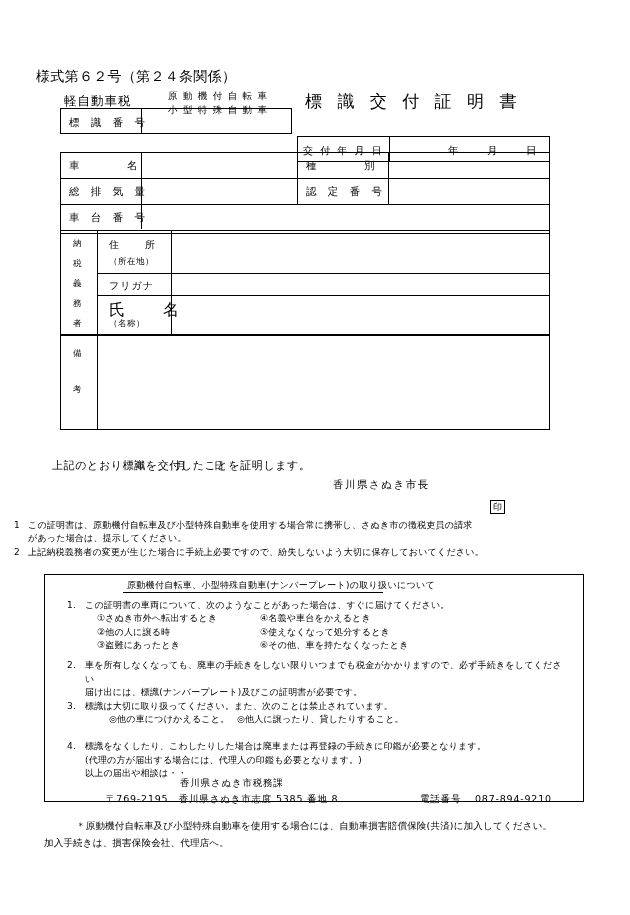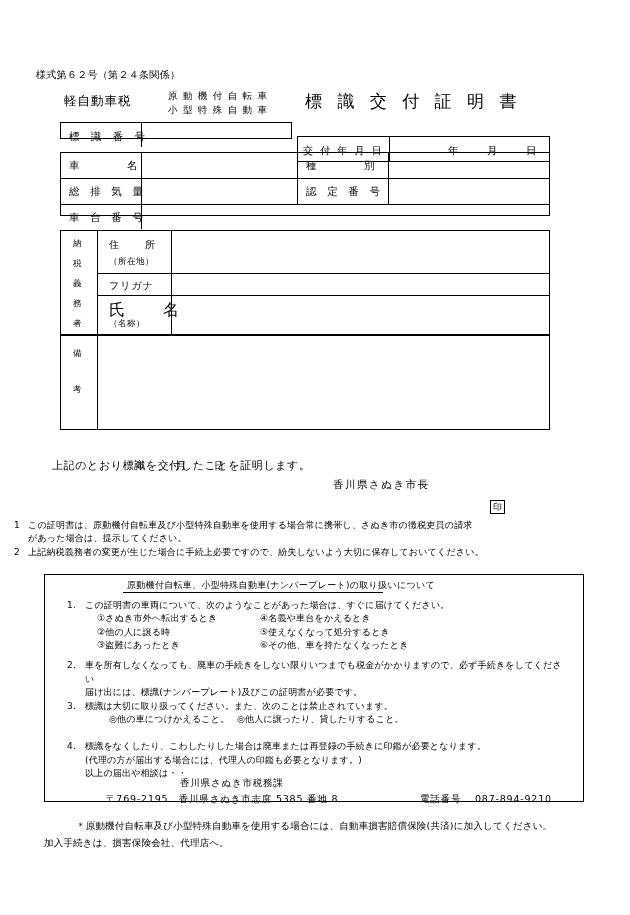--- a/index.html
+++ b/index.html
@@ -17,21 +17,21 @@
   }
   .page {
     position: relative;
     width: 630px;
     height: 915px;
   }
   .form-no {
     position: absolute;
     left: 36px;
     top: 68px;
-    font-size: 10px;
+    font-size: 14px;
     letter-spacing: 0.3px;
   }
   
   .head-row {
     position: absolute;
     left: 60px;
     top: 88px;
     width: 490px;
     height: 30px;
   }
@@ -177,35 +177,35 @@
 
   <div class="head-row">
     <div class="kei">軽自動車税</div>
     <div class="gentsuki">
       <div>原 動 機 付 自 転 車</div>
       <div>小 型 特 殊 自 動 車</div>
     </div>
     <div class="maintitle">標 識 交 付 証 明 書</div>
   </div>
 
-  <div class="tbl" style="left:60px; top:122px; width:232px; height:17px;">
+  <div class="tbl" style="left:60px; top:108px; width:232px; height:26px;">
     <div class="vline" style="left:80px; top:0; height:24px;"></div>
     <div class="lbl" style="left:8px; top:7px;">標 識 番 号</div>
     <div class="cell-text" style="left:90px; top:7px;"></div>
   </div>
 
   <div class="tbl" style="left:297px; top:136px; width:253px; height:26px;">
     <div class="vline" style="left:91px; top:0; height:24px;"></div>
     <div class="lbl tight" style="left:5px; top:7px; font-size:10px;">交 付 年 月 日</div>
     <div class="cell-text" style="left:150px; top:7px;">年</div>
     <div class="cell-text" style="left:189px; top:7px;">月</div>
     <div class="cell-text" style="left:228px; top:7px;">日</div>
   </div>
 
-  <div class="tbl" style="left:60px; top:152px; width:490px; height:64px;font-family:Liberation Serif, serif;">
+  <div class="tbl" style="left:60px; top:152px; width:490px; height:82px;">
 
     <div class="hline" style="left:0; top:25px; width:488px;"></div>
     <div class="hline" style="left:0; top:51px; width:488px;"></div>
 
     <div class="vline" style="left:80px; top:0; height:76px;"></div>
     <div class="vline" style="left:236px; top:0; height:51px;"></div>
     <div class="vline" style="left:327px; top:0; height:51px;"></div>
 
     <div class="lbl" style="left:8px; top:6px;">車　　　名</div>
     <div class="cell-text" style="left:90px; top:6px;"></div>

